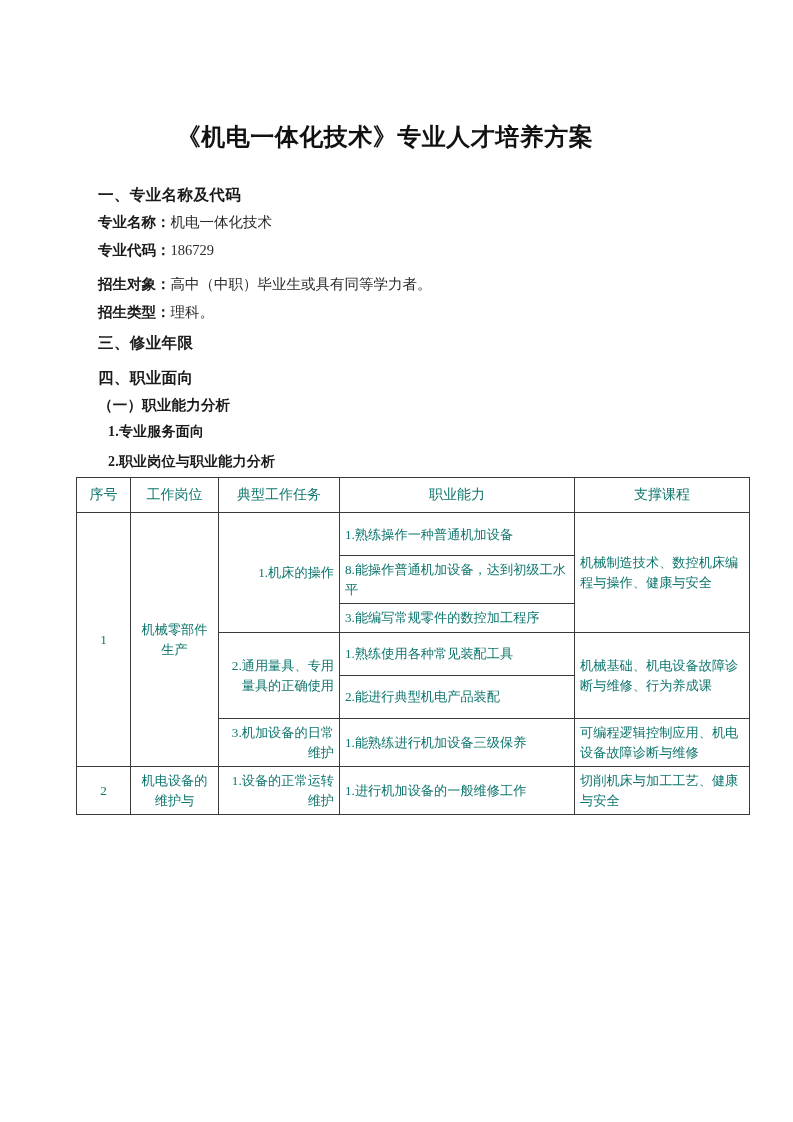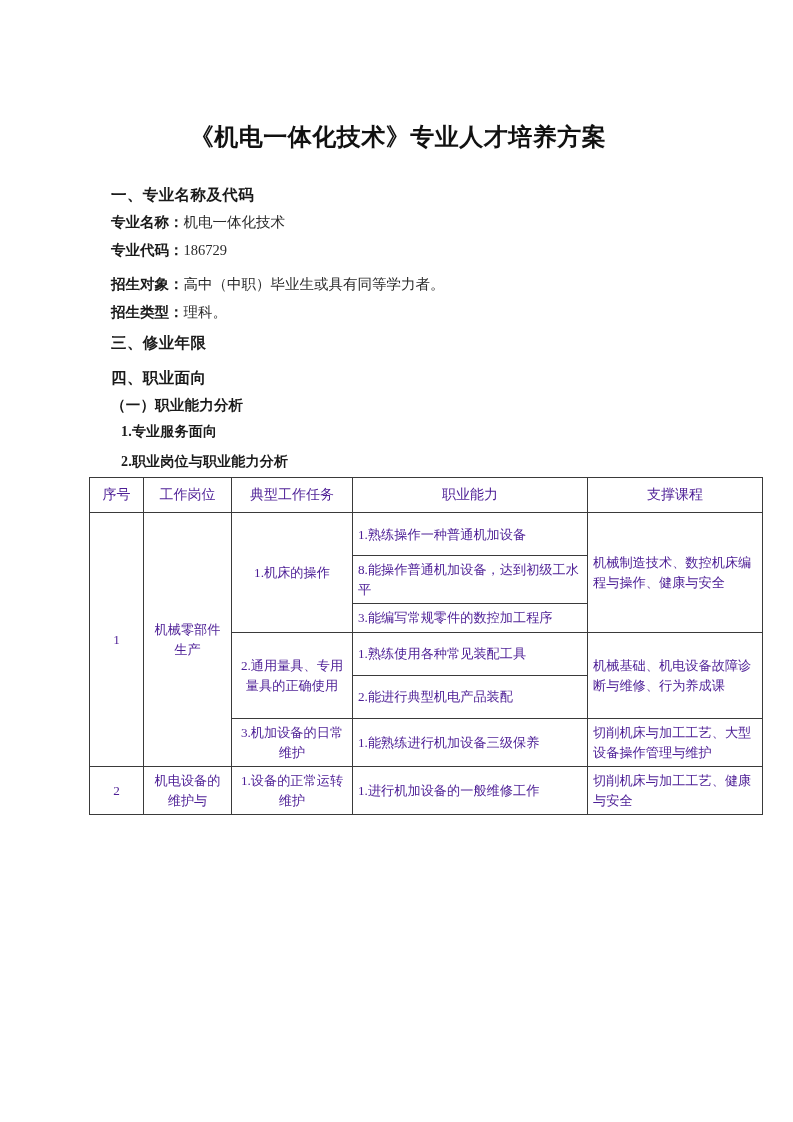--- a/index.html
+++ b/index.html
@@ -16,21 +16,21 @@
     position: relative;
     width: 793px;
     height: 1122px;
     margin: 0 auto;
     background: #ffffff;
     box-sizing: border-box;
     overflow: hidden;
   }
   .content {
     position: absolute;
-    left: 89px;
+    left: 76px;
     top: 0;
     width: 618px;
   }
 
   
   .doc-title {
     text-align: center;
     font-size: 24px;
     font-weight: bold;
     letter-spacing: 0.5px;
@@ -107,38 +107,38 @@
 
   
   .tbl-wrap {
     margin-top: 4px;
   }
   table.cap-table {
     border-collapse: collapse;
     width: 618px;
     table-layout: fixed;
     font-size: 13.2px;
-    color: #4c1d95;
+    color: #0f766e;
   }
   table.cap-table td,
   table.cap-table th {
     border: 1px solid #3a3a3a;
     padding: 4px 5px;
     vertical-align: middle;
     line-height: 1.48;
     font-weight: normal;
   }
   table.cap-table thead th {
     text-align: center;
     height: 26px;
     font-size: 14px;
   }
   .c-seq   { width: 43px;  text-align: center; }
   .c-post  { width: 77px;  text-align: center; }
-  .c-task  { width: 110px; text-align: center; }
+  .c-task  { width: 110px; text-align: right; }
   .c-abil  { width: 224px; text-align: left; }
   .c-course{ width: 164px; text-align: left; }
 
   td.mid-center { text-align: center; }
   td.tall-a { height: 34px; }
 </style>
 </head>
 <body>
 
 <div class="page">
@@ -217,21 +217,21 @@
             <td class="c-abil tall-a">1.熟练使用各种常见装配工具</td>
             <td class="c-course" rowspan="2">机械基础、机电设备故障诊断与维修、行为养成课</td>
           </tr>
           <tr>
             <td class="c-abil tall-a">2.能进行典型机电产品装配</td>
           </tr>
 
           <tr>
             <td class="c-task">3.机加设备的日常维护</td>
             <td class="c-abil tall-a">1.能熟练进行机加设备三级保养</td>
-            <td class="c-course">切削机床与加工工艺、大型设备操作管理与维护</td>
+            <td class="c-course">可编程逻辑控制应用、机电设备故障诊断与维修</td>
           </tr>
 
           <tr>
             <td class="c-seq mid-center">2</td>
             <td class="c-post mid-center">机电设备的维护与</td>
             <td class="c-task">1.设备的正常运转维护</td>
             <td class="c-abil">1.进行机加设备的一般维修工作</td>
             <td class="c-course">切削机床与加工工艺、健康与安全</td>
           </tr>
 

